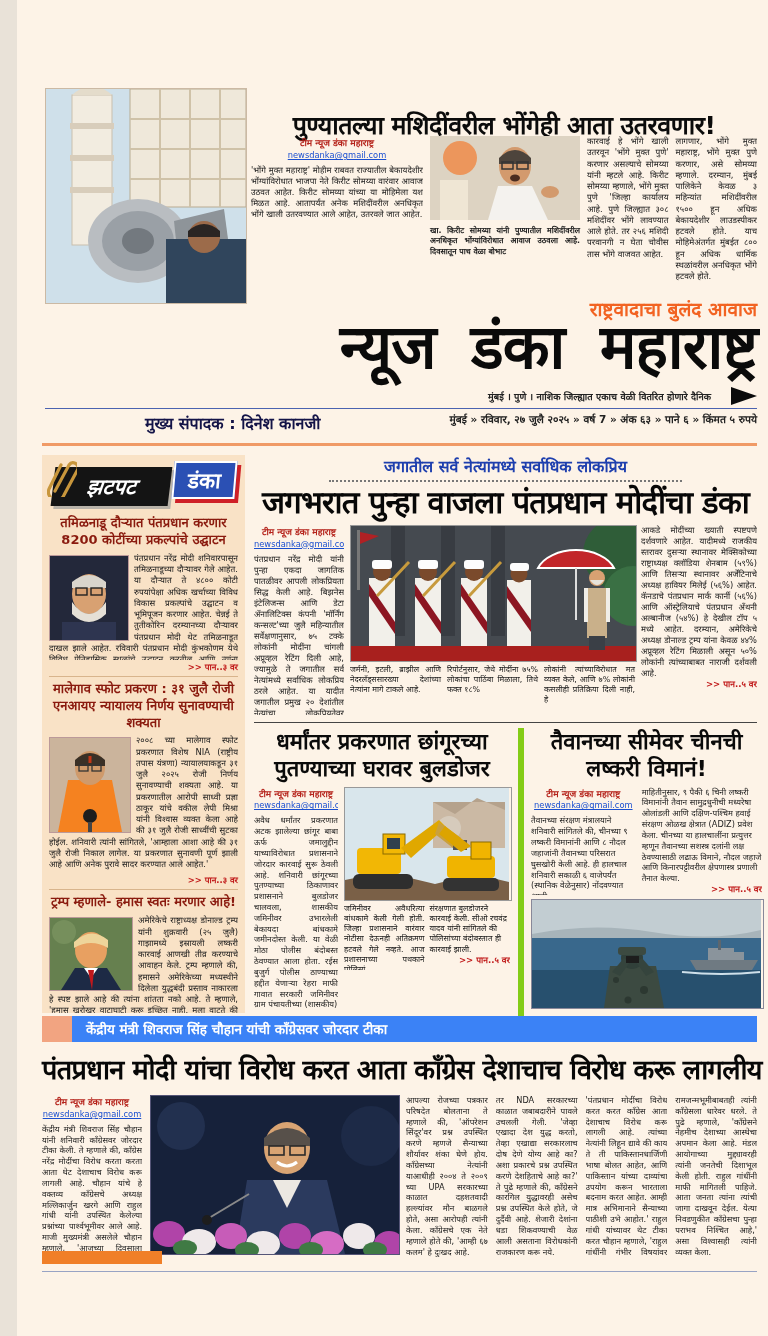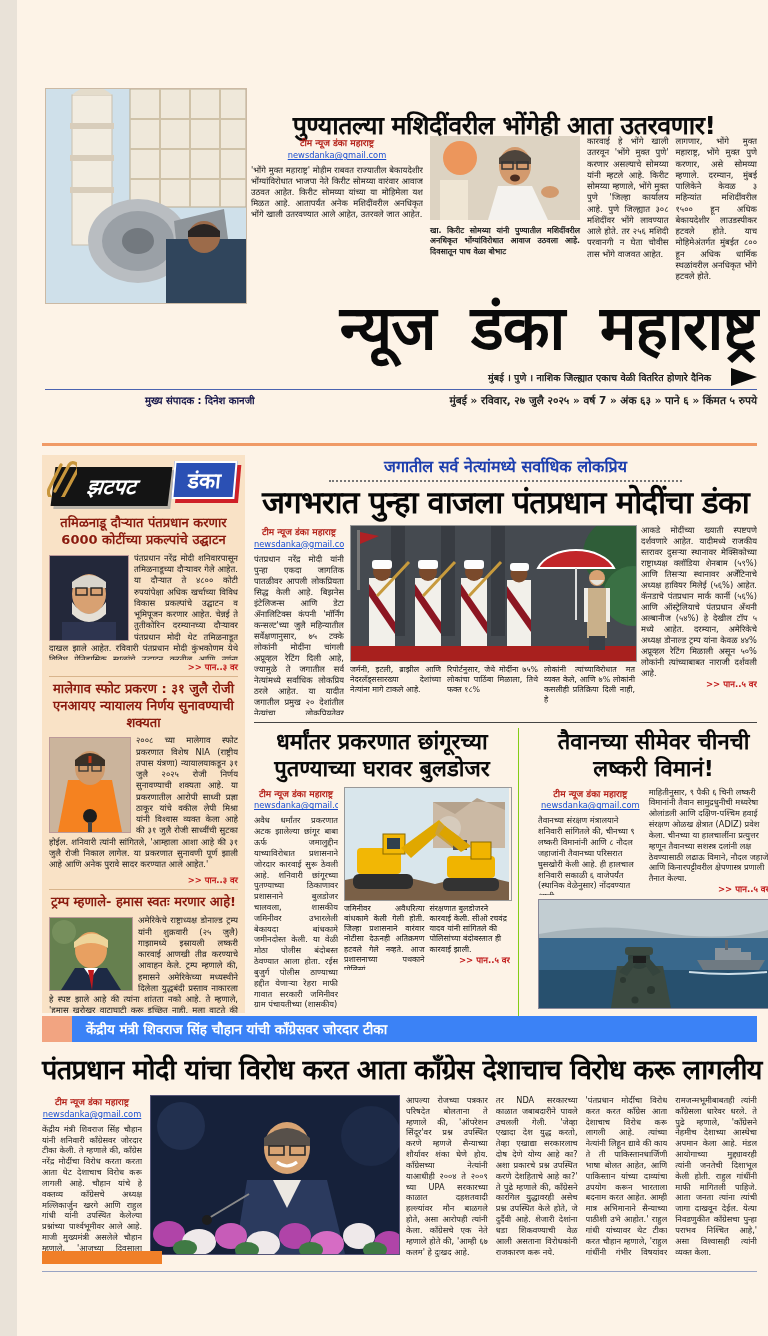--- a/index.html
+++ b/index.html
@@ -19,21 +19,21 @@
   .ph-caption{font-size:7.8px;line-height:1.3;margin-top:3px;color:#222;font-weight:bold;}
   
   .masthead{position:absolute;left:28px;top:300px;width:712px;}
   .tagline{text-align:right;color:#f26322;font-weight:800;font-size:19px;line-height:1;}
   .mast-title{text-align:right;font-size:61px;font-weight:800;color:#0a0a0a;line-height:1.02;
               letter-spacing:-1px;margin-top:2px;font-family:Liberation Mono, monospace;}
   .mast-sub{display:flex;justify-content:flex-end;align-items:center;gap:20px;font-size:9.5px;
             font-weight:bold;color:#222;margin-top:4px;}
   .tri{width:0;height:0;border-left:26px solid #0a0a0a;border-top:9px solid transparent;border-bottom:9px solid transparent;}
   .mast-row{border-top:1.5px solid #4b63b0;margin-top:3px;padding-top:3px;display:flex;justify-content:space-between;}
-  .editor{margin-left:100px;font-weight:bold;font-size:10px;color:#131347;}
+  .editor{margin-left:100px;font-weight:bold;font-size:16px;color:#131347;}
   .dateline{font-weight:bold;font-size:10.5px;color:#222;}
   
   .content{position:absolute;left:25px;top:443px;width:715px;height:567px;border-top:3px solid #f09a66;}
   .sidebar{position:absolute;left:0;top:9px;width:203px;height:558px;background:#f9e2c6;
            padding:6px 7px;box-sizing:border-box;overflow:hidden;}
   .zatpat{position:relative;height:48px;margin-bottom:6px;}
   .zp-black{position:absolute;left:4px;top:6px;background:#141414;color:#fff;font-style:italic;
             font-weight:800;font-size:21px;padding:5px 34px 6px 34px;transform:skew(-7deg);
             box-shadow:3px 3px 0 #b8b2a8;}
   .zp-clip{position:absolute;left:-2px;top:-4px;z-index:3;}
@@ -53,21 +53,21 @@
            letter-spacing:-.8px;line-height:1.05;margin:2px 0 6px;}
   .lead-grid{display:grid;grid-template-columns:90px 285px 1fr;gap:6px;height:190px;overflow:hidden;}
   .lead-col{font-size:8.3px;line-height:1.33;overflow:hidden;}
   .lead-photo{width:285px;height:135px;overflow:hidden;border:1px solid #999;}
   .under-cols{display:grid;grid-template-columns:1fr 1fr 1fr;gap:6px;font-size:7.9px;line-height:1.3;margin-top:3px;}
   .jump{color:#c01818;font-weight:bold;font-size:8.5px;text-align:right;}
   .lead-hr{border:none;border-top:1.5px solid #444;margin:7px 0 5px;}
   
   .midrow{display:flex;gap:8px;}
   .bstory{width:256px;}
-  .tstory{width:231px;border-left:1px solid #84cc16;padding-left:19px;}
+  .tstory{width:231px;border-left:6px solid #84cc16;padding-left:7px;}
   .mid-hl{font-size:22px;font-weight:800;color:#0a0a0a;text-align:center;line-height:1.25;margin:0 0 4px;}
   .b-grid{display:grid;grid-template-columns:84px 1fr;gap:6px;}
   .b-left{font-size:8.2px;line-height:1.32;height:236px;overflow:hidden;}
   .b-photo{width:100%;height:112px;overflow:hidden;border:1px solid #999;}
   .b-caps{display:grid;grid-template-columns:1fr 1fr;gap:5px;font-size:7.9px;line-height:1.3;margin-top:3px;height:66px;overflow:hidden;}
   .t-grid{display:grid;grid-template-columns:1fr 1.15fr;gap:6px;font-size:8.2px;line-height:1.32;height:108px;overflow:hidden;}
   .t-photo{width:100%;height:108px;overflow:hidden;border:1px solid #889;margin-top:4px;}
   
   .bottom{position:absolute;left:25px;top:1016px;width:715px;height:256px;}
   .b-kicker{display:flex;height:26px;}
@@ -130,20 +130,21 @@
           <ellipse cx="120" cy="56" rx="9" ry="6" fill="#d39a6d"></ellipse>
         </svg>
         <div class="ph-caption jtxt">खा. किरीट सोमय्या यांनी पुण्यातील मशिदींवरील अनधिकृत भोंग्यांविरोधात आवाज उठवला आहे. दिवसातून पाच वेळा बोभाट</div>
       </div>
       <div class="jtxt">कारवाई हे भोंगे खाली उतरवून 'भोंगे मुक्त पुणे' करणार असल्याचे सोमय्या यांनी म्हटले आहे. किरीट सोमय्या म्हणाले, भोंगे मुक्त पुणे 'जिल्हा कार्यालय आहे. पुणे जिल्ह्यात ३०८ मशिदींवर भोंगे लावण्यात आले होते. तर २५६ मशिदी परवानगी न घेता चोवीस तास भोंगे वाजवत आहेत.</div>
       <div class="jtxt">लागणार, भोंगे मुक्त महाराष्ट्र, भोंगे मुक्त पुणे करणार, असे सोमय्या म्हणाले. दरम्यान, मुंबई पालिकेने केवळ ३ महिन्यांत मशिदींवरील १५०० हून अधिक बेकायदेशीर लाउडस्पीकर हटवले होते. याच मोहिमेअंतर्गत मुंबईत ८०० हून अधिक धार्मिक स्थळांवरील अनधिकृत भोंगे हटवले होते.</div>
     </div>
   </section>
 
   <header class="masthead">
+    <div class="tagline">राष्ट्रवादाचा बुलंद आवाज</div>
     <div class="mast-title">न्यूज डंका महाराष्ट्र</div>
     <div class="mast-sub">
       <span>मुंबई । पुणे । नाशिक जिल्ह्यात एकाच वेळी वितरित होणारे दैनिक</span>
       <span class="tri"></span>
     </div>
     <div class="mast-row">
       <span class="editor">मुख्य संपादक : दिनेश कानजी</span>
       <span class="dateline">मुंबई » रविवार, २७ जुलै २०२५ » वर्ष 7 » अंक ६३ » पाने ६ » किंमत ५ रुपये</span>
     </div>
   </header>
@@ -153,21 +154,21 @@
     <aside class="sidebar">
       <div class="zatpat">
         <svg class="zp-clip" width="30" height="40" viewBox="0 0 30 40">
           <path d="M8 34 L22 8 a5 5 0 0 1 9 4 L17 38 a8 8 0 0 1 -15 -6 L14 8" fill="none" stroke="#c8963c" stroke-width="3.2" stroke-linecap="round"></path>
         </svg>
         <span class="zp-black">झटपट</span>
         <span class="zp-danka">डंका</span>
       </div>
 
       <div class="sb-story">
-        <h3>तमिळनाडू दौऱ्यात पंतप्रधान करणार 6000 कोटींच्या प्रकल्पांचे उद्घाटन</h3>
+        <h3>तमिळनाडू दौऱ्यात पंतप्रधान करणार 8200 कोटींच्या प्रकल्पांचे उद्घाटन</h3>
         <div class="sb-body jtxt" style="height:107px;">
           <svg class="sb-photo" width="78" height="84" viewBox="0 0 78 84">
             <rect width="78" height="84" fill="#23283a"></rect>
             <ellipse cx="39" cy="38" rx="17" ry="20" fill="#d8a172"></ellipse>
             <path d="M22 46 Q39 70 56 46 L56 58 Q39 74 22 58 Z" fill="#e5e0d6"></path>
             <path d="M22 26 Q39 12 56 26 L56 32 L22 32 Z" fill="#d9d5cc"></path>
             <rect x="26" y="32" width="11" height="7" fill="none" stroke="#222" stroke-width="1.4"></rect>
             <rect x="41" y="32" width="11" height="7" fill="none" stroke="#222" stroke-width="1.4"></rect>
             <rect x="12" y="66" width="54" height="18" fill="#2e3550"></rect>
           </svg>

